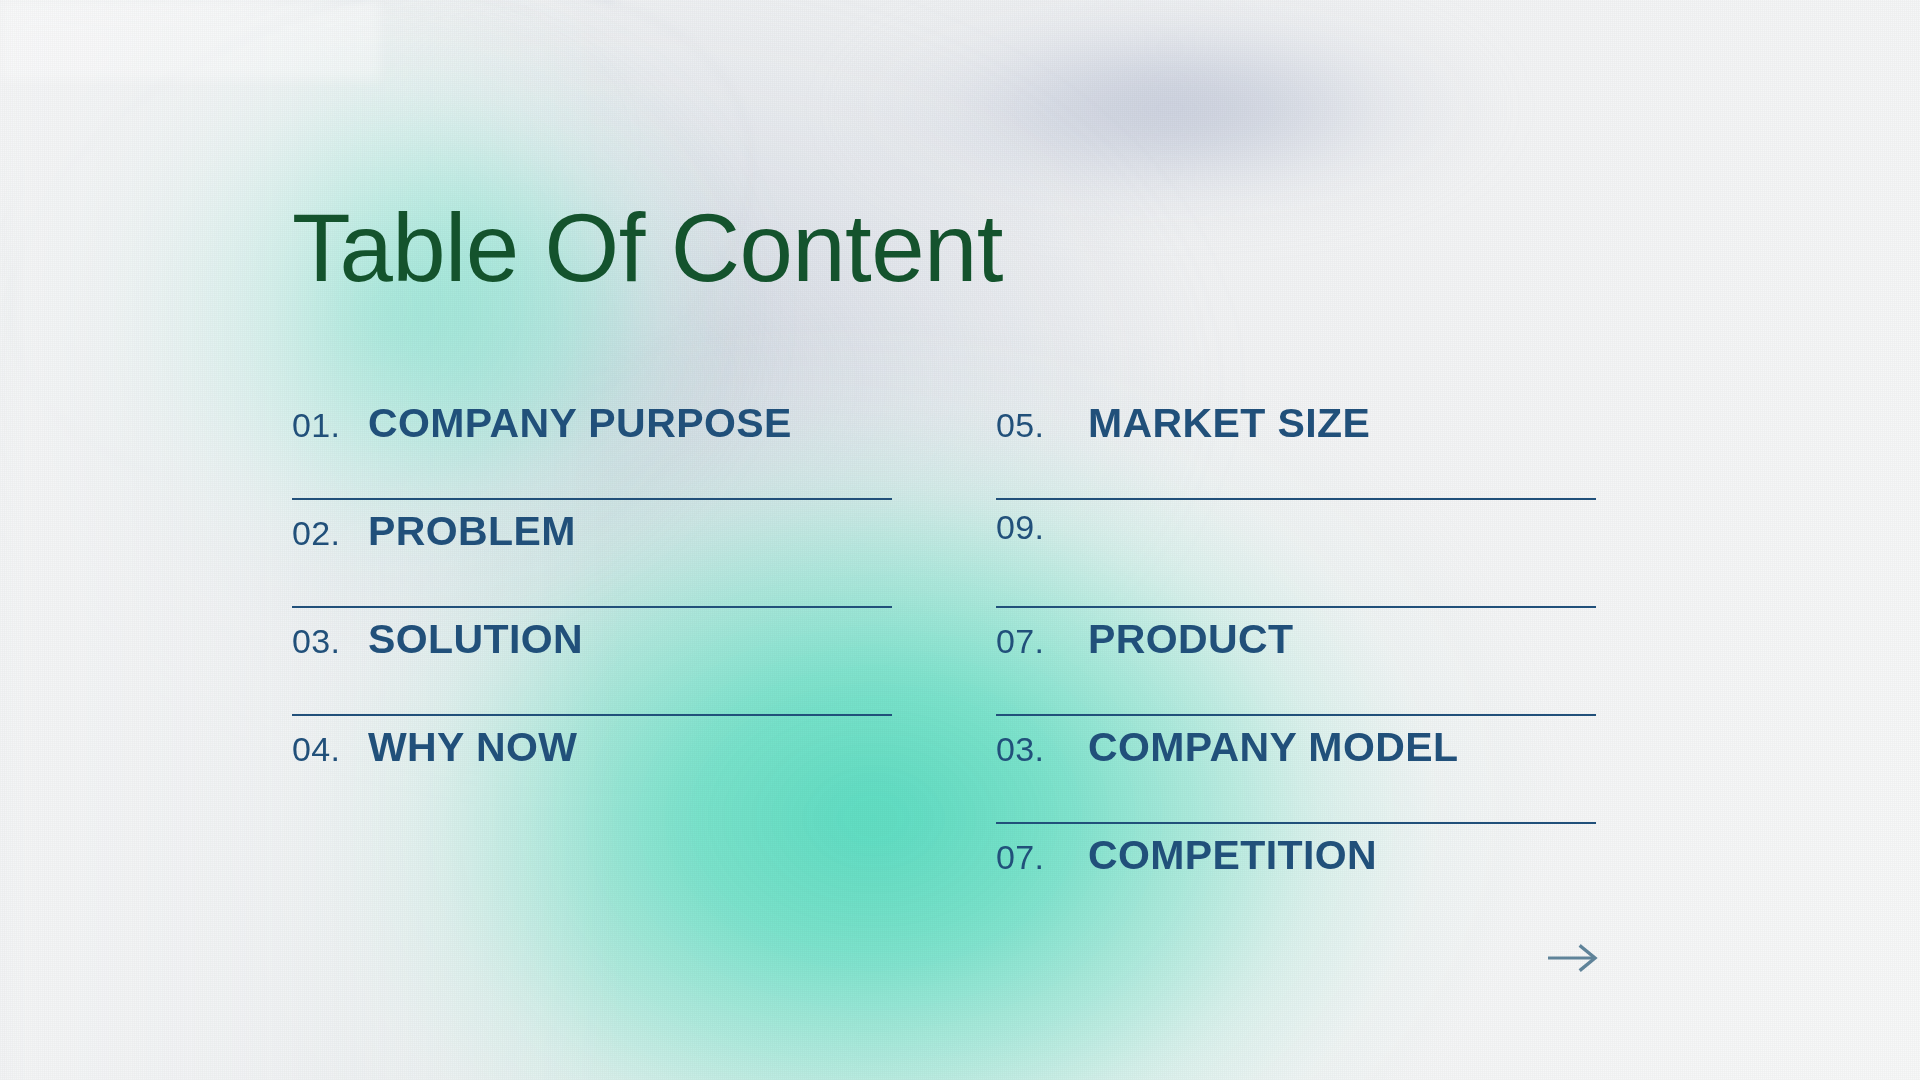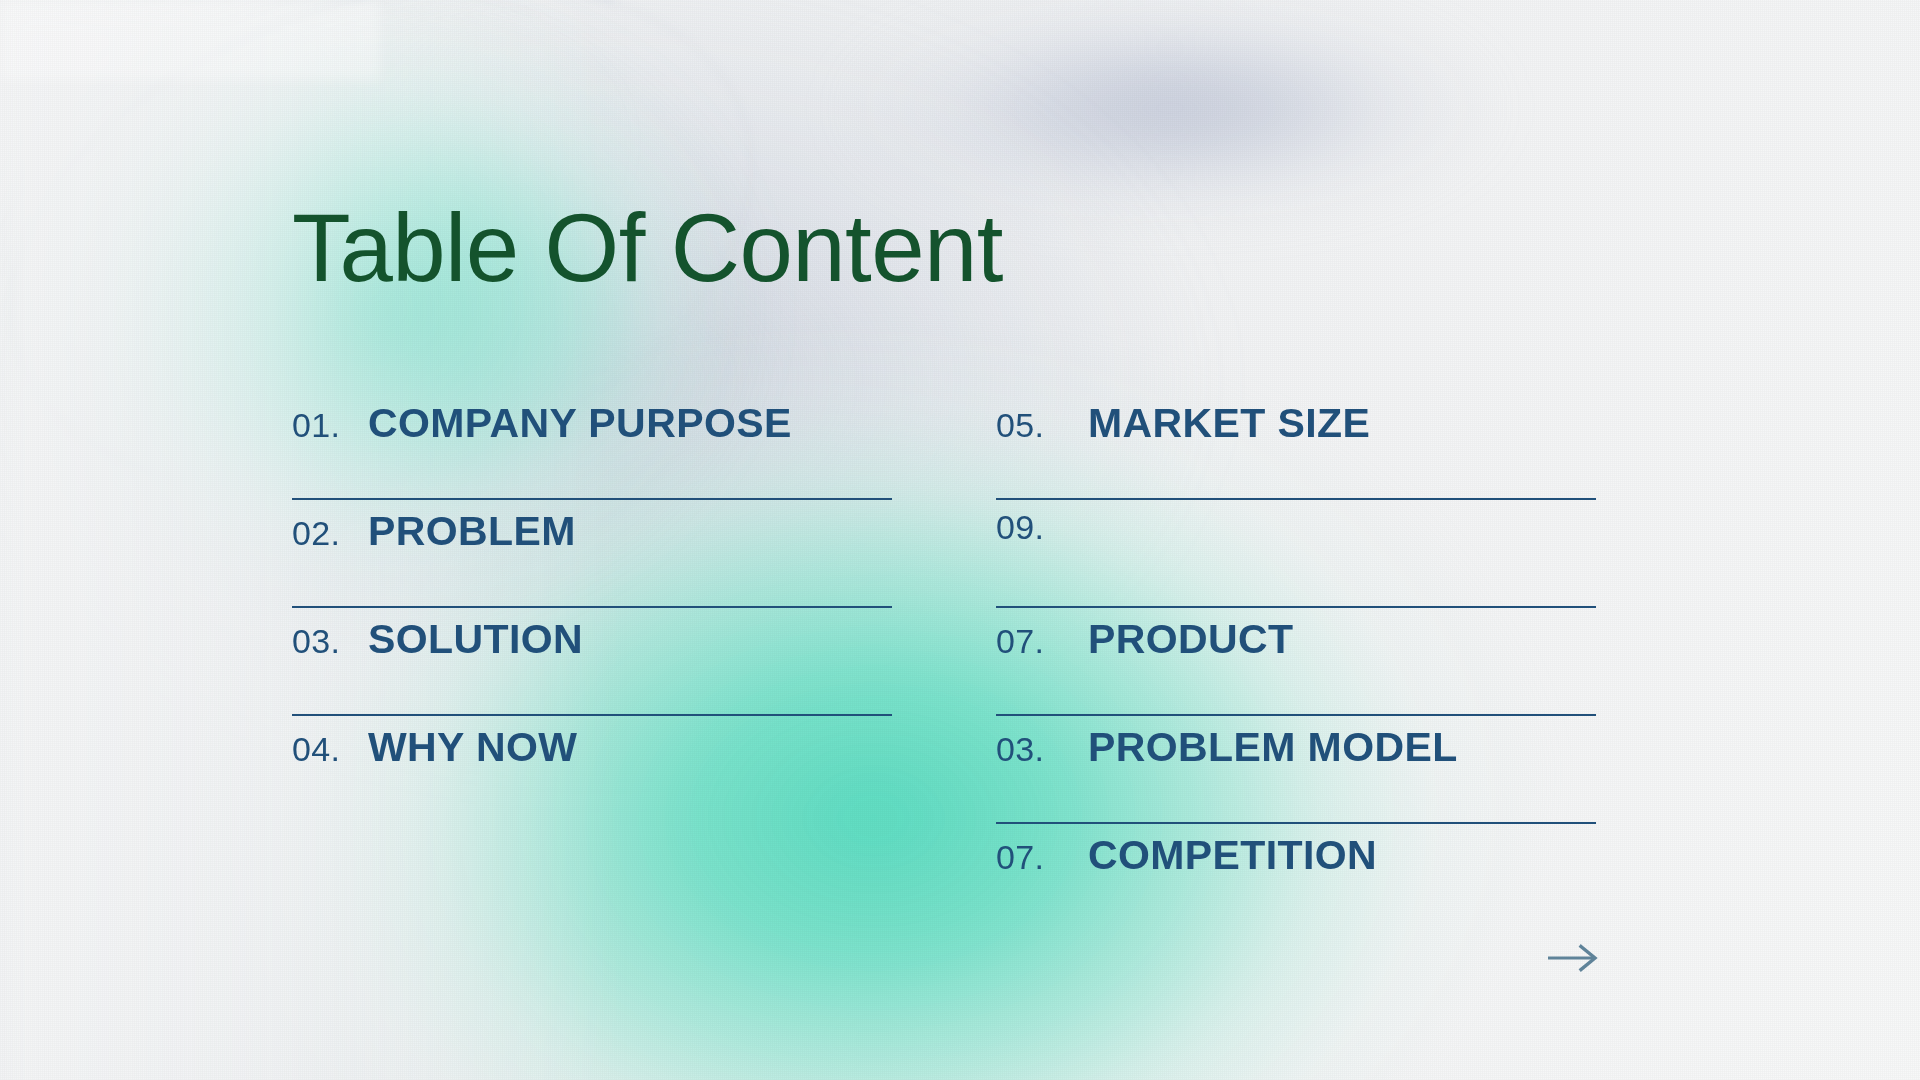--- a/index.html
+++ b/index.html
@@ -304,21 +304,21 @@
         <span class="toc-num">09.</span>
       </div>
 
       <div class="toc-item">
         <span class="toc-num">07.</span>
         <span class="toc-label">PRODUCT</span>
       </div>
 
       <div class="toc-item">
         <span class="toc-num">03.</span>
-        <span class="toc-label">PROBLEM MODEL</span>
+        <span class="toc-label">COMPANY MODEL</span>
       </div>
 
       <div class="toc-item last">
         <span class="toc-num">07.</span>
         <span class="toc-label">COMPETITION</span>
       </div>
 
     </div>
 
     <div id="next-arrow">

